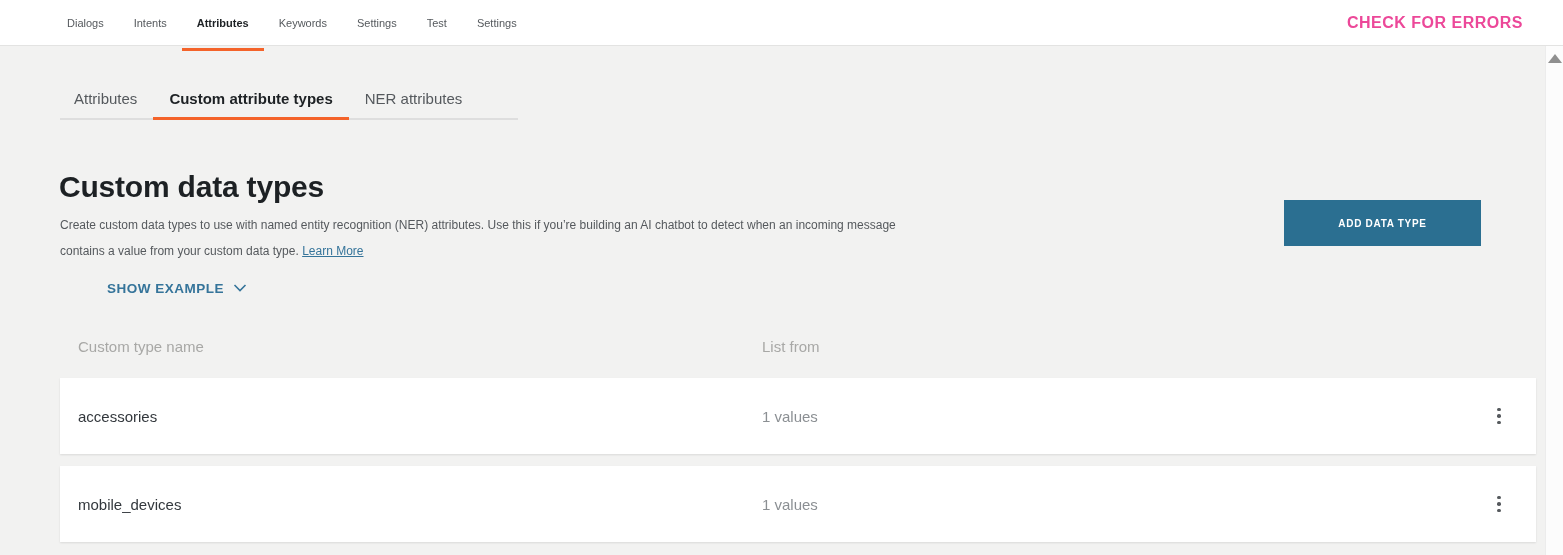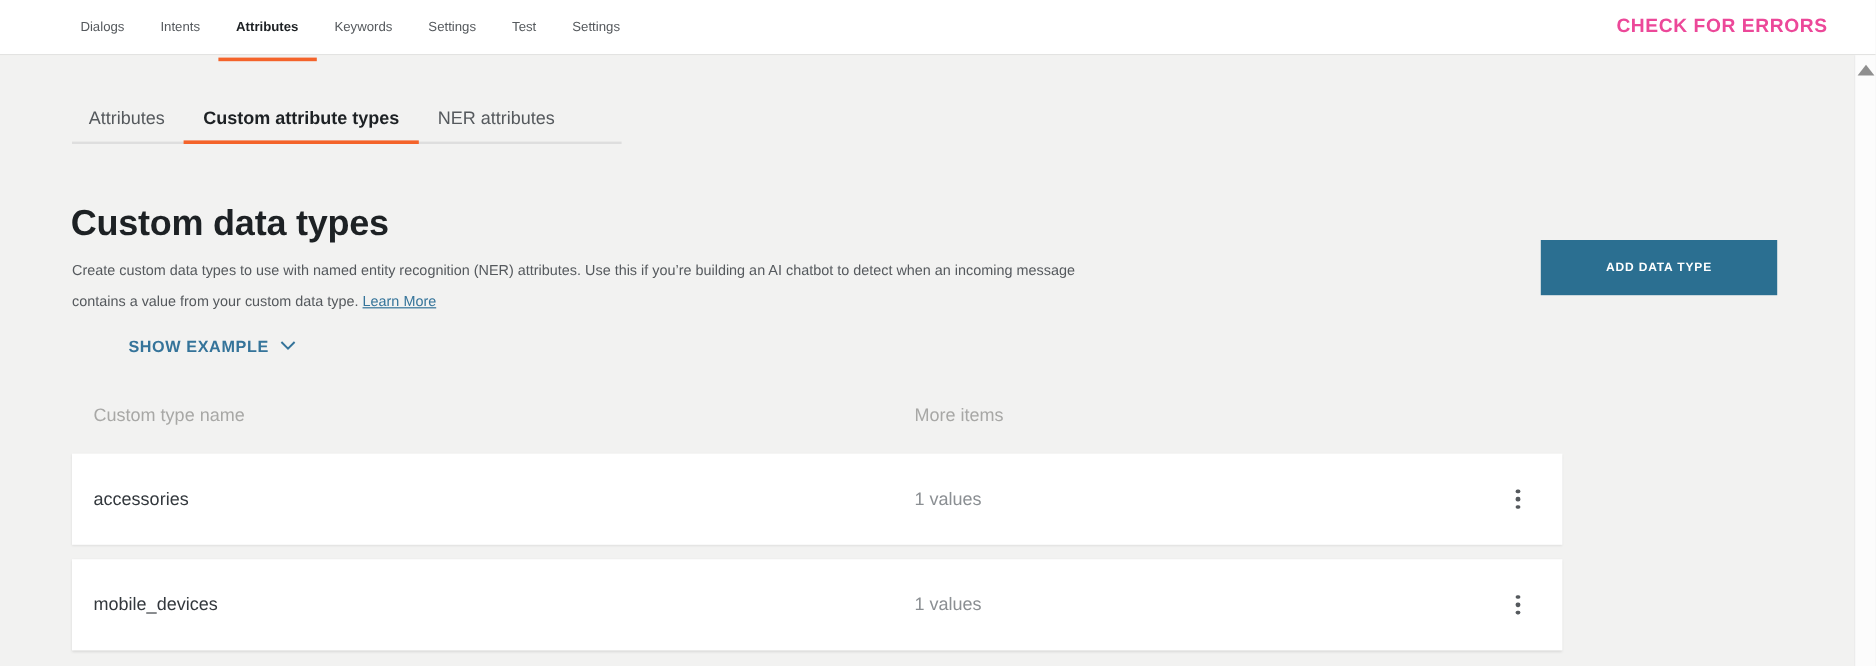--- a/index.html
+++ b/index.html
@@ -175,21 +175,21 @@
     top: 0;
     font-size: 15px;
     color: #a8a8a6;
   }
   .th-name { left: 18px; }
   .th-items { left: 702px; }
 
   .row {
     position: absolute;
     left: 60px;
-    width: 1242px;
+    width: 1476px;
     height: 76px;
     background: #ffffff;
     box-shadow: 0 1px 2px rgba(0,0,0,0.10);
   }
   .row-1 { top: 378px; }
   .row-2 { top: 466px; }
 
   .cell-name {
     position: absolute;
     left: 18px; top: 50%;
@@ -303,21 +303,21 @@
 
 <div class="show-example">
   <span>SHOW EXAMPLE</span>
   <svg class="chev" viewBox="0 0 16 16">
     <path d="M2.5 5 L8 10.5 L13.5 5" fill="none" stroke="#35749a" stroke-width="1.6"></path>
   </svg>
 </div>
 
 <div class="table-head">
   <div class="th th-name">Custom type name</div>
-  <div class="th th-items">More items</div>
+  <div class="th th-items">List from</div>
 </div>
 
 <div class="row row-1">
   <div class="cell-name">accessories</div>
   <div class="cell-items">1 values</div>
   <div class="kebab">
       <i></i>
       <i></i>
       <i></i>
     </div>

